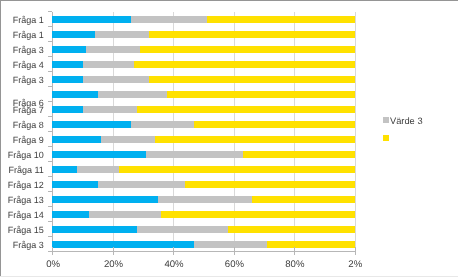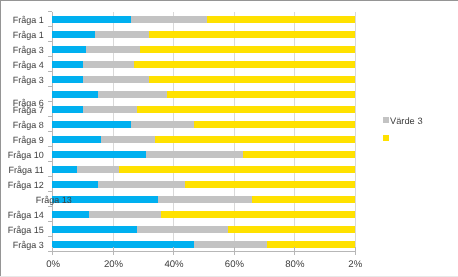--- a/index.html
+++ b/index.html
@@ -105,21 +105,21 @@
     <div class="cat-label" style="top: 165.4px; left: 0px; width: 43.8px;">Fråga 11</div>
     <div class="tick-y" style="left: 48.45px; top: 176px;"></div>
     <div class="seg" style="left: 52.45px; width: 45.315px; top: 181px; background: rgb(0, 176, 240);"></div>
     <div class="seg" style="left: 97.765px; width: 87.609px; top: 181px; background: rgb(195, 195, 195);"></div>
     <div class="seg" style="left: 185.374px; width: 169.176px; top: 181px; background: rgb(255, 225, 0);"></div>
     <div class="cat-label" style="top: 180.4px; left: 0px; width: 43.8px;">Fråga 12</div>
     <div class="tick-y" style="left: 48.45px; top: 191px;"></div>
     <div class="seg" style="left: 52.45px; width: 105.735px; top: 196px; background: rgb(0, 176, 240);"></div>
     <div class="seg" style="left: 158.185px; width: 93.651px; top: 196px; background: rgb(195, 195, 195);"></div>
     <div class="seg" style="left: 251.836px; width: 102.714px; top: 196px; background: rgb(255, 225, 0);"></div>
-    <div class="cat-label" style="top: 195.4px; left: 0px; width: 43.8px; margin-left: 28px;">Fråga 13</div>
+    <div class="cat-label" style="top: 195.4px; left: 0px; width: 43.8px;">Fråga 13</div>
     <div class="tick-y" style="left: 48.45px; top: 206px;"></div>
     <div class="seg" style="left: 52.45px; width: 36.252px; top: 211px; background: rgb(0, 176, 240);"></div>
     <div class="seg" style="left: 88.702px; width: 72.504px; top: 211px; background: rgb(195, 195, 195);"></div>
     <div class="seg" style="left: 161.206px; width: 193.344px; top: 211px; background: rgb(255, 225, 0);"></div>
     <div class="cat-label" style="top: 210.4px; left: 0px; width: 43.8px;">Fråga 14</div>
     <div class="tick-y" style="left: 48.45px; top: 221px;"></div>
     <div class="seg" style="left: 52.45px; width: 84.588px; top: 226px; background: rgb(0, 176, 240);"></div>
     <div class="seg" style="left: 137.038px; width: 90.63px; top: 226px; background: rgb(195, 195, 195);"></div>
     <div class="seg" style="left: 227.668px; width: 126.882px; top: 226px; background: rgb(255, 225, 0);"></div>
     <div class="cat-label" style="top: 225.4px; left: 0px; width: 43.8px;">Fråga 15</div>

